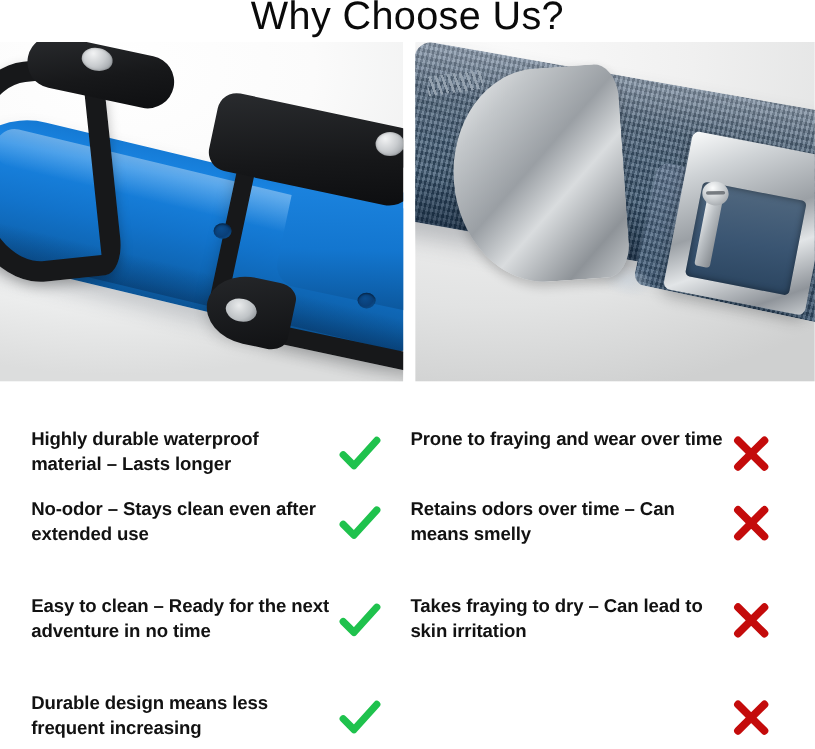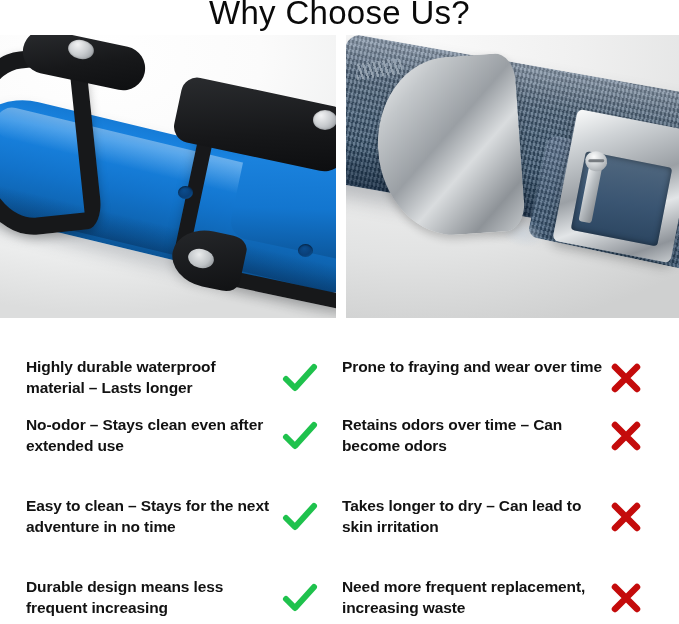--- a/index.html
+++ b/index.html
@@ -450,59 +450,58 @@
   <div class="row row-1">
     <div class="cell cell-pro">
       <div class="cell-text">No-odor – Stays clean even after extended use</div>
       <div class="mark">
         <svg viewBox="0 0 40 40">
             <path d="M6 21 L15 30 L34 9" fill="none" stroke="#1FC24D" stroke-width="6" stroke-linecap="round" stroke-linejoin="round"></path>
           </svg>
       </div>
     </div>
     <div class="cell cell-con">
-      <div class="cell-text">Retains odors over time – Can become odors</div>
+      <div class="cell-text">Retains odors over time – Can means smelly</div>
       <div class="mark">
         <svg viewBox="0 0 40 40">
             <path d="M9 9 L31 31 M31 9 L9 31" fill="none" stroke="#C40B0B" stroke-width="6.5" stroke-linecap="round"></path>
           </svg>
       </div>
     </div>
   </div>
 
   <div class="row row-2">
     <div class="cell cell-pro">
-      <div class="cell-text">Easy to clean – Stays for the next adventure in no time</div>
+      <div class="cell-text">Easy to clean – Ready for the next adventure in no time</div>
       <div class="mark">
         <svg viewBox="0 0 40 40">
             <path d="M6 21 L15 30 L34 9" fill="none" stroke="#1FC24D" stroke-width="6" stroke-linecap="round" stroke-linejoin="round"></path>
           </svg>
       </div>
     </div>
     <div class="cell cell-con">
-      <div class="cell-text">Takes longer to dry – Can lead to skin irritation</div>
+      <div class="cell-text">Takes fraying to dry – Can lead to skin irritation</div>
       <div class="mark">
         <svg viewBox="0 0 40 40">
             <path d="M9 9 L31 31 M31 9 L9 31" fill="none" stroke="#C40B0B" stroke-width="6.5" stroke-linecap="round"></path>
           </svg>
       </div>
     </div>
   </div>
 
   <div class="row row-3">
     <div class="cell cell-pro">
       <div class="cell-text">Durable design means less frequent increasing</div>
       <div class="mark">
         <svg viewBox="0 0 40 40">
             <path d="M6 21 L15 30 L34 9" fill="none" stroke="#1FC24D" stroke-width="6" stroke-linecap="round" stroke-linejoin="round"></path>
           </svg>
       </div>
     </div>
     <div class="cell cell-con">
-      <div class="cell-text">Need more frequent replacement, increasing waste</div>
       <div class="mark">
         <svg viewBox="0 0 40 40">
             <path d="M9 9 L31 31 M31 9 L9 31" fill="none" stroke="#C40B0B" stroke-width="6.5" stroke-linecap="round"></path>
           </svg>
       </div>
     </div>
   </div>
 
 </div>
 

